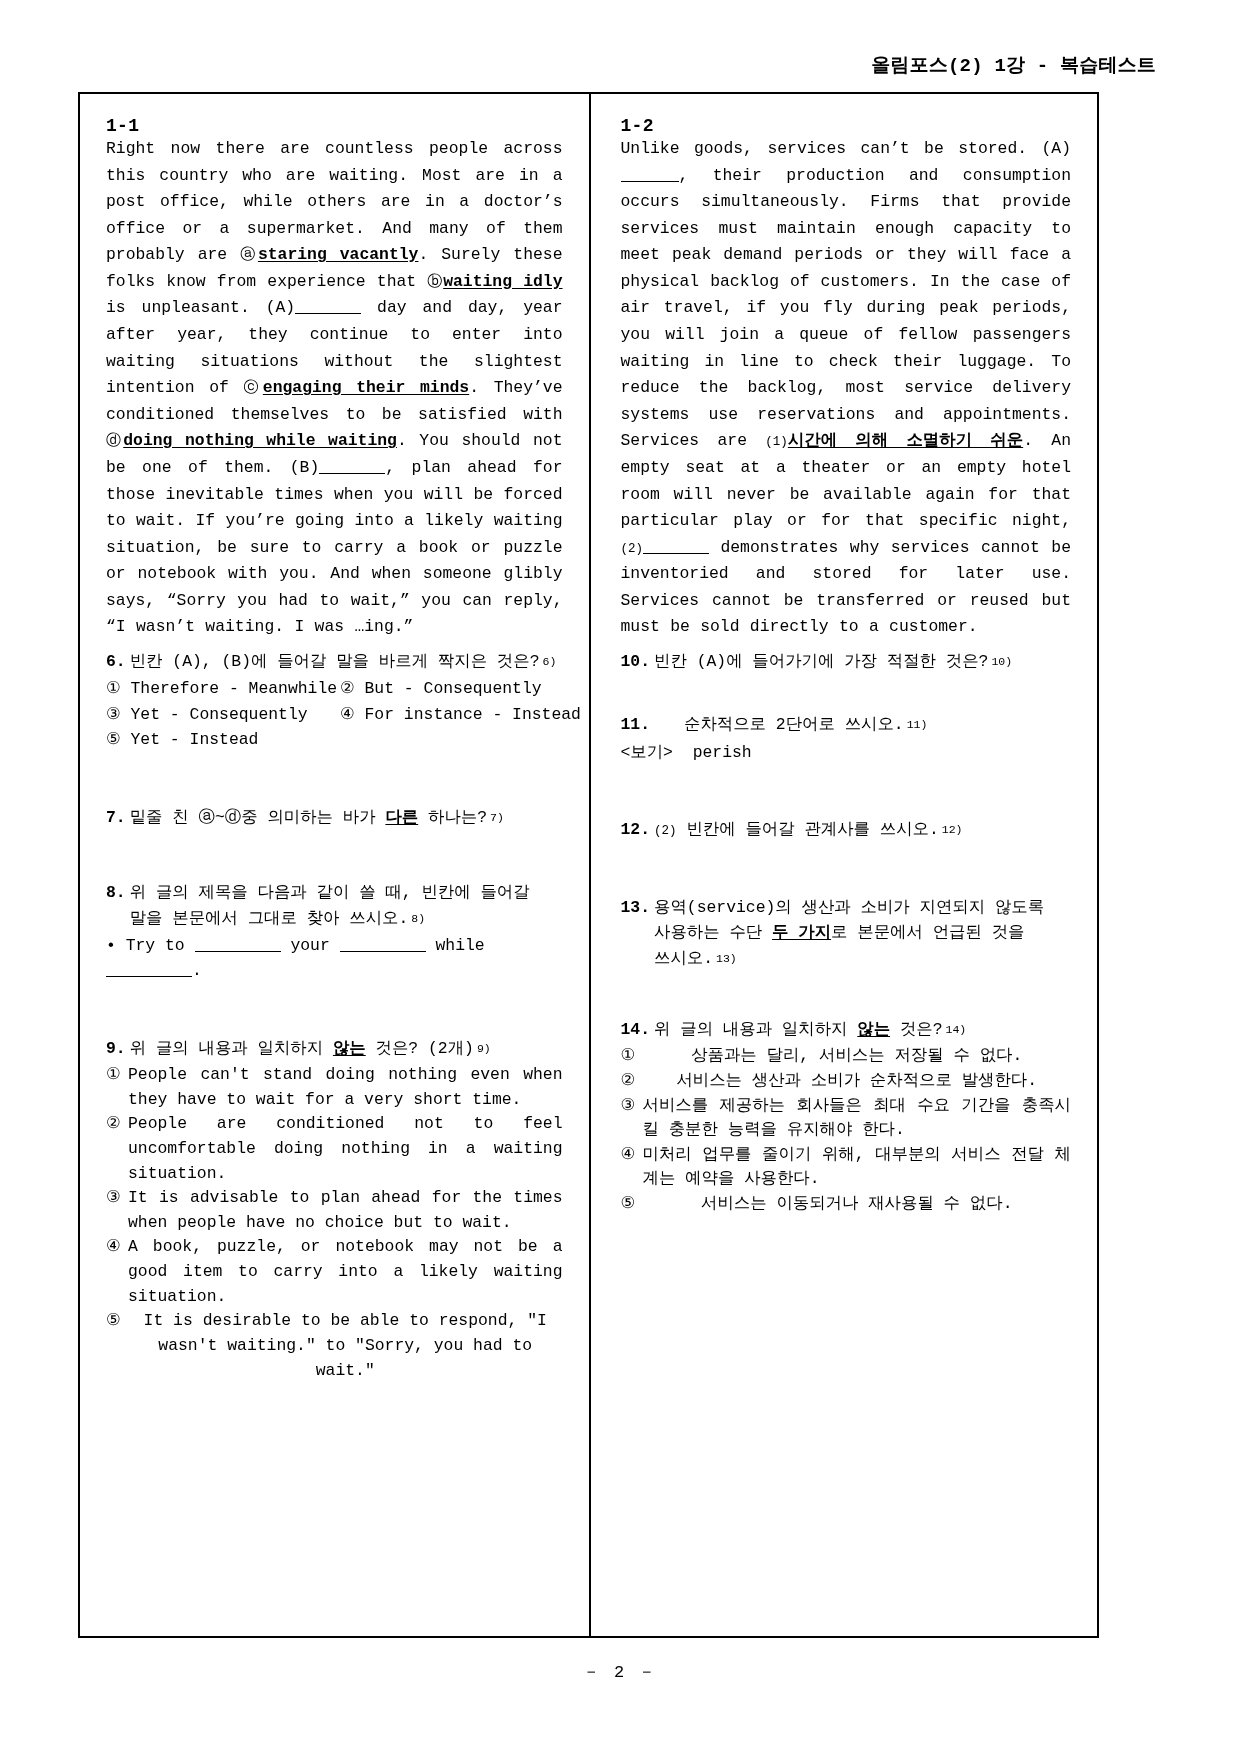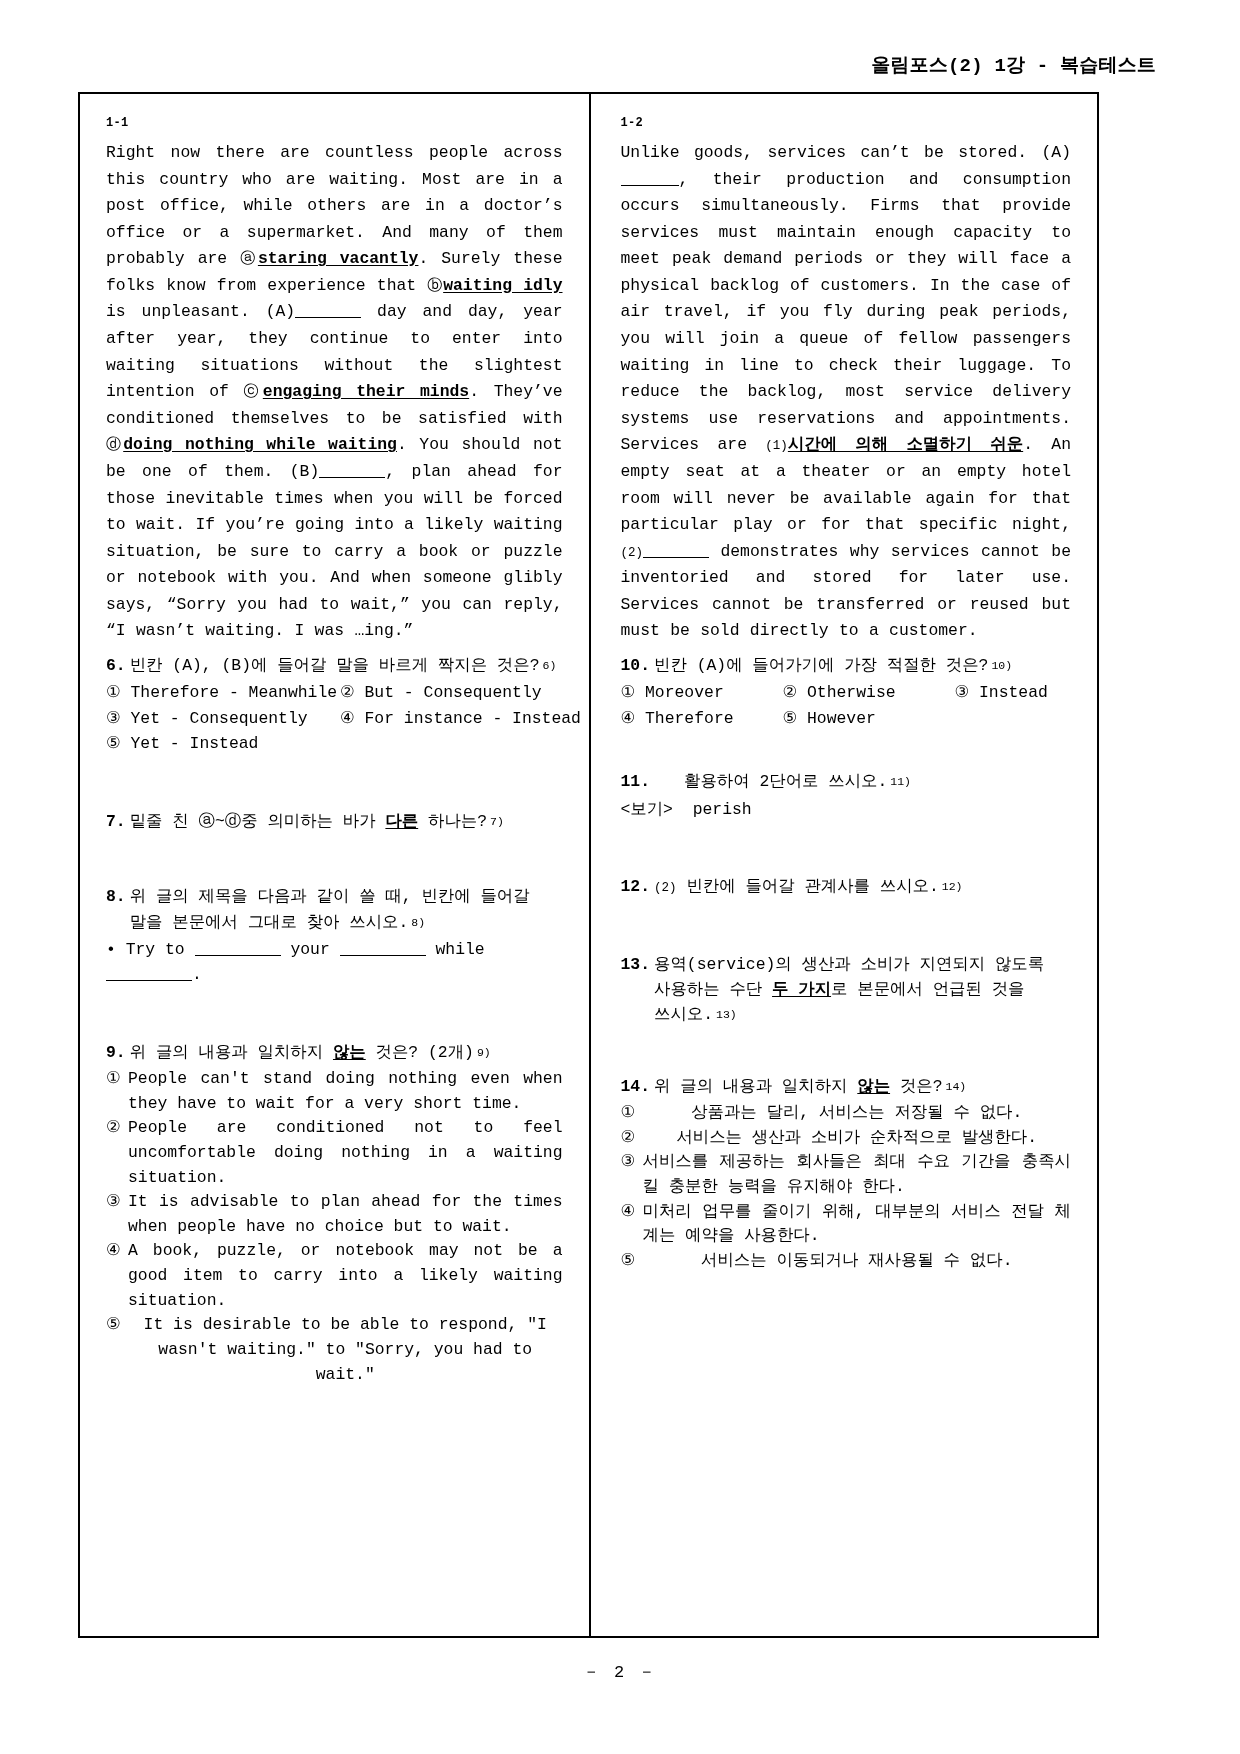--- a/index.html
+++ b/index.html
@@ -51,23 +51,23 @@
     box-sizing: border-box;
     padding: 22px 26px 10px 26px;
     width: 50%;
   }
   .col-left { }
   .col-right {
     border-left: 2px solid #000000;
     padding-left: 30px;
   }
   .sec-title {
-    font-size: 12px;
-    font-weight: bold;
-    margin: 0 0 10px 0;
+    font-size: 18px;
+    font-weight: bold;
+    margin: 0 0 0 0;
     letter-spacing: 0.3px;
   }
   .passage {
     font-size: 16.4px;
     line-height: 1.62;
     text-align: justify;
     text-justify: inter-word;
     margin: 0;
     word-spacing: 0.5px;
   }
@@ -248,38 +248,27 @@
       </div>
 
       <div class="col col-right">
 
         <div class="sec-title">1-2</div>
 
         <p class="passage"><span>Unlike goods, services can’t be stored. (A)</span><span class="blank sm"></span><span>, their production and consumption occurs simultaneously. Firms that provide services must maintain enough capacity to meet peak demand periods or they will face a physical backlog of customers. In the case of air travel, if you fly during peak periods, you will join a queue of fellow passengers waiting in line to check their luggage. To reduce the backlog, most service delivery systems use reservations and appointments. Services are </span><span class="subn">(1)</span><b class="u">시간에 의해 소멸하기 쉬운</b><span>. An empty seat at a theater or an empty hotel room will never be available again for that particular play or for that specific night, </span><span class="subn">(2)</span><span class="blank"></span><span> demonstrates why services cannot be inventoried and stored for later use. Services cannot be transferred or reused but must be sold directly to a customer.</span></p>
 
         <div class="qblock">
           <div class="qhead"><span class="qnum">10.</span><span>빈칸 (A)에 들어가기에 가장 적절한 것은?</span><span class="sup">10)</span></div>
-          <div class="choices">
-            <div class="choice-row">
-              <span class="choice" style="width:160px;">① Moreover</span>
-              <span class="choice" style="width:170px;">② Otherwise</span>
-              <span class="choice">③ Instead</span>
-            </div>
-            <div class="choice-row">
-              <span class="choice" style="width:160px;">④ Therefore</span>
-              <span class="choice" style="width:170px;">⑤ However</span>
-            </div>
-          </div>
         </div>
 
         <div class="qblock" style="margin-top:38px;">
           <div class="q-indent">
             <span class="qnum">11.</span>
             <div class="q-body">
-              <div class="sub-line"><span>활용하여 2단어로 쓰시오.</span><span class="sup">11)</span></div>
+              <div class="sub-line"><span>순차적으로 2단어로 쓰시오.</span><span class="sup">11)</span></div>
             </div>
           </div>
           <div class="boxi"><span>&lt;보기&gt;</span>&nbsp; <span>perish</span></div>
         </div>
 
         <div class="qblock" style="margin-top:52px;">
           <div class="qhead"><span class="qnum">12.</span><span class="subn">(2)</span> <span>빈칸에 들어갈 관계사를 쓰시오.</span><span class="sup">12)</span></div>
         </div>
 
         <div class="qblock" style="margin-top:52px;">

